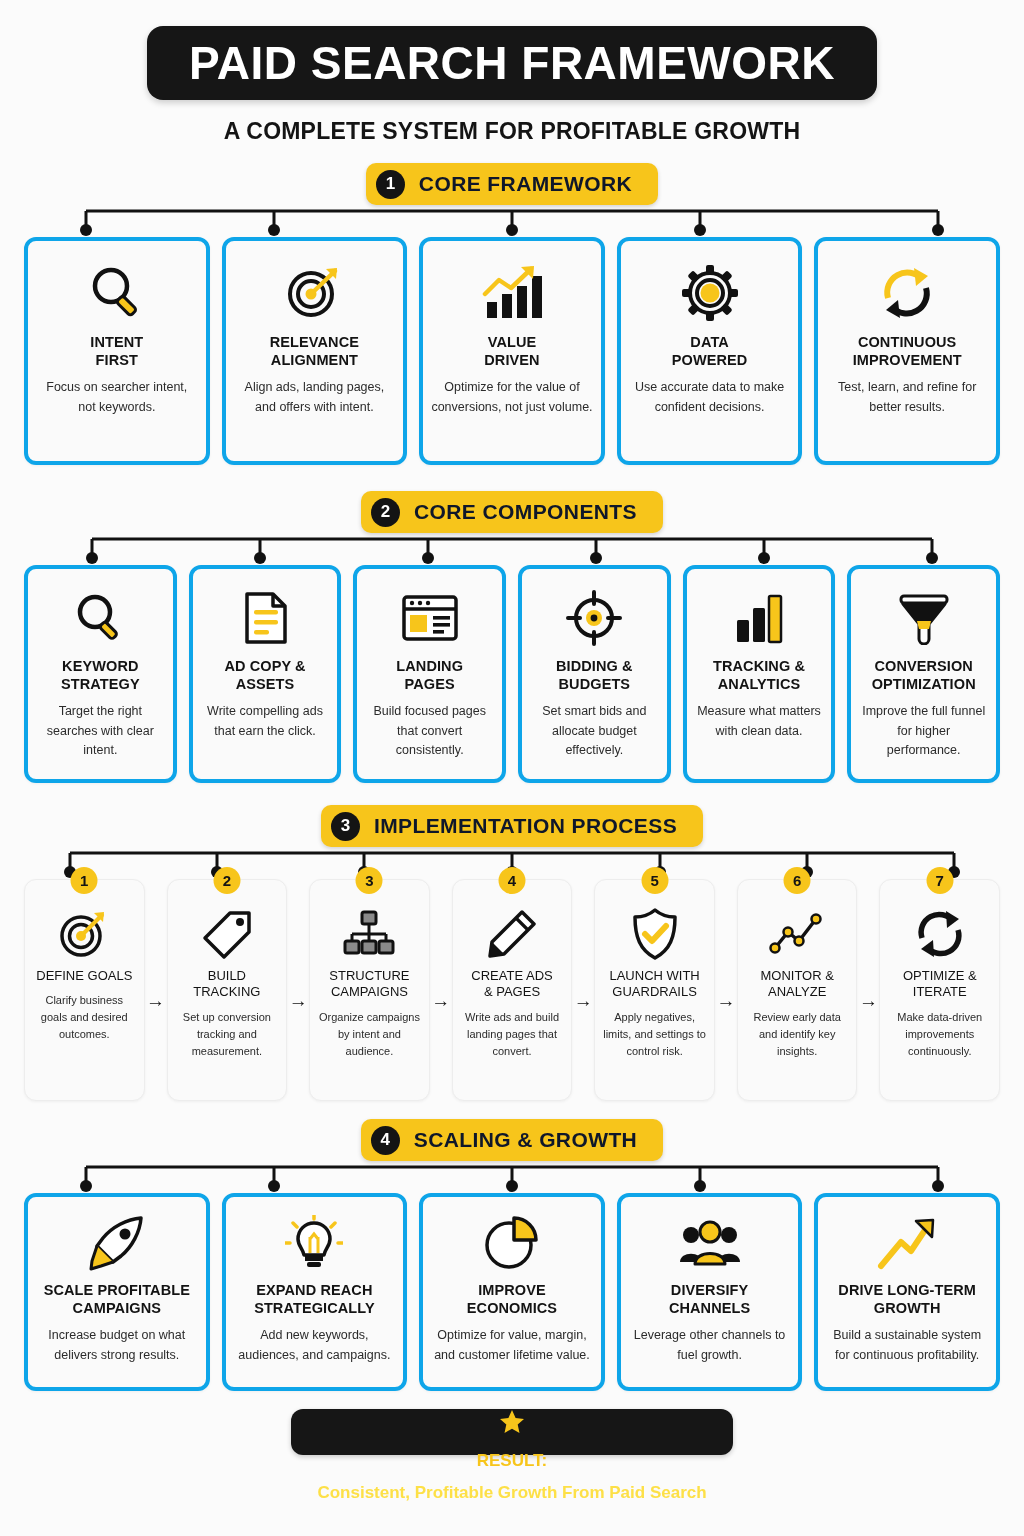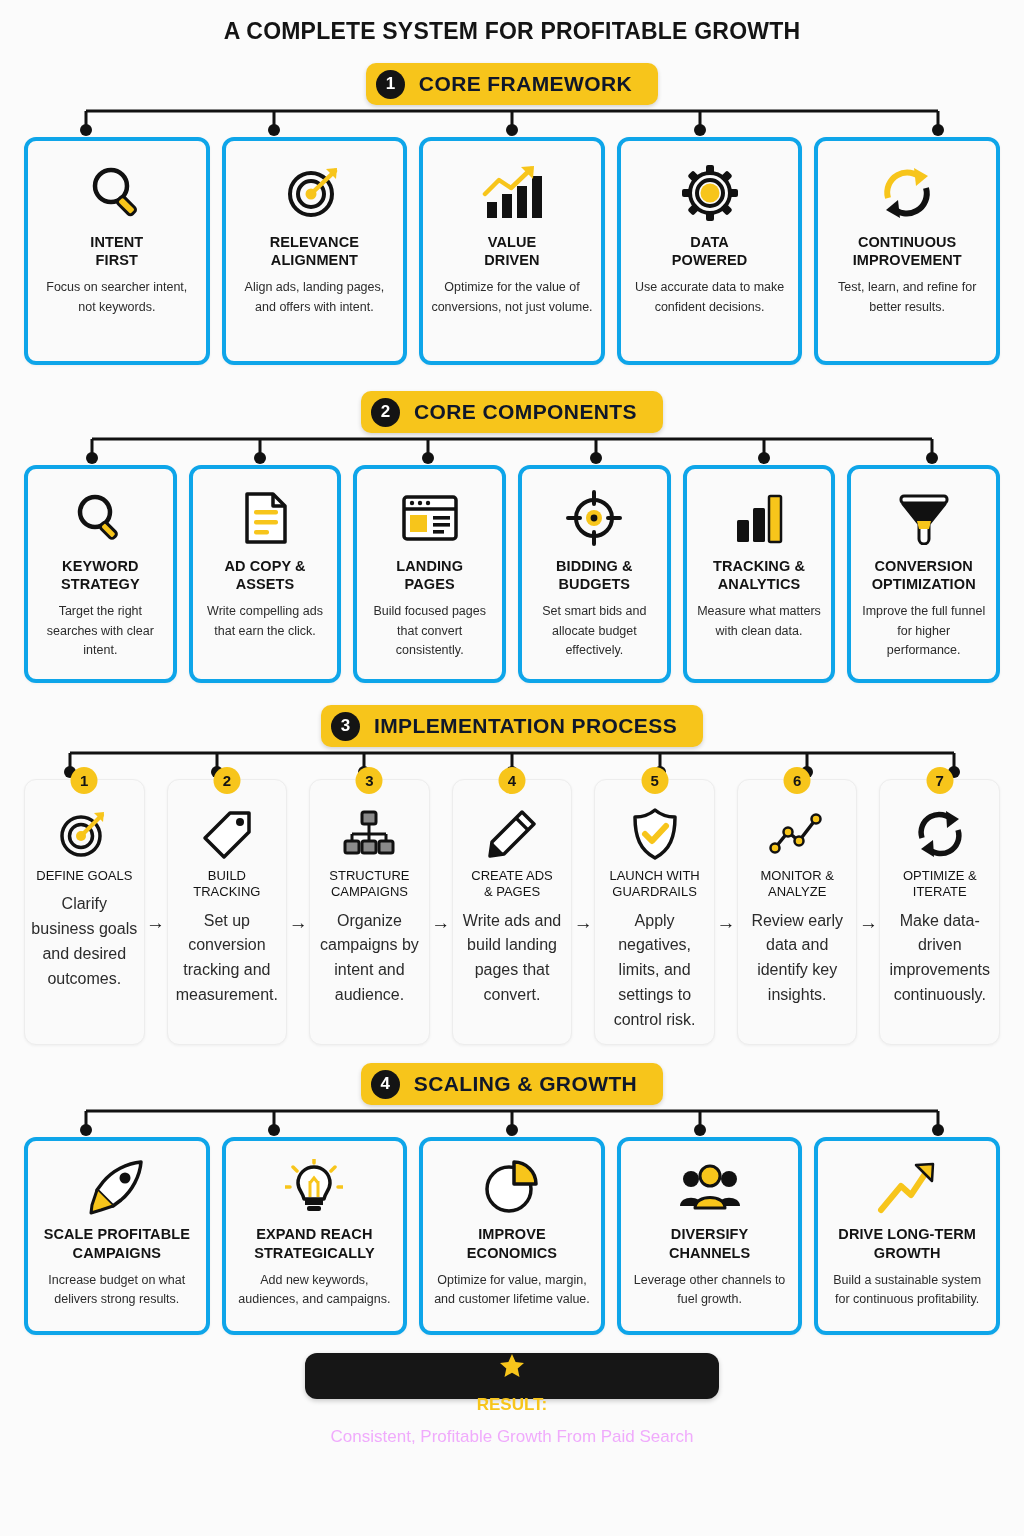--- a/index.html
+++ b/index.html
@@ -78,47 +78,50 @@
     box-shadow: 0 1px 3px rgba(0,0,0,.05);
   }
   .step-badge {
     position: absolute; top: -13px; left: 50%; transform: translateX(-50%);
     width: 27px; height: 27px; border-radius: 50%;
     background: #F7C51B; color: #141414; font-size: 15px; font-weight: bold;
     display: flex; align-items: center; justify-content: center;
   }
   .proc-card .ico { height: 56px; margin-bottom: 6px; }
   .p-title { font-size: 13px; font-weight: normal; color: #131313; line-height: 1.25; }
-  .p-desc { font-size: 16px; color: #2B2B2B; line-height: 1.55; margin-top: 8px; }
+  .p-desc { font-size: 11px; color: #2B2B2B; line-height: 1.55; margin-top: 8px; }
   .arrow {
     flex: 0 0 22px; display: flex; align-items: center; justify-content: center;
     font-size: 19px; color: #111; padding-top: 22px;
   }
 
   
   .row4 .card { padding-top: 18px; min-height: 198px; }
   .row4 .ico { height: 58px; }
 
   
   .result-wrap { display: flex; justify-content: center; margin-top: 18px; }
   .result {
     background: #161616; border-radius: 12px; height: 46px;
     display: inline-flex; align-items: center; gap: 12px; padding: 0 26px;
     box-shadow: 0 2px 5px rgba(0,0,0,.2);
     flex-direction: column;
   }
   .result .lbl { color: #F7C51B; font-weight: bold; font-size: 17px; }
-  .result .txt { color: #f0abfc; font-weight: normal; font-size: 17px; text-align: right; } .sp18 { height: 18px; }
+  .result .txt { color: #fde047; font-weight: bold; font-size: 17px; text-align: right; } .sp18 { height: 18px; }
   .sp22 { height: 22px; } .sp26 { height: 26px; }
 </style>
 </head>
 <body>
 
 <div class="page">
 
+  <div class="title-bar">
+    <h1>PAID SEARCH FRAMEWORK</h1>
+  </div>
   <div class="subtitle">A COMPLETE SYSTEM FOR PROFITABLE GROWTH</div>
 
   <div class="sp18"></div>
 
   <div class="sec-head-wrap">
     <div class="sec-head">
       <span class="sec-badge">1</span>
       <span class="sec-title">CORE FRAMEWORK</span>
     </div>
   </div>

